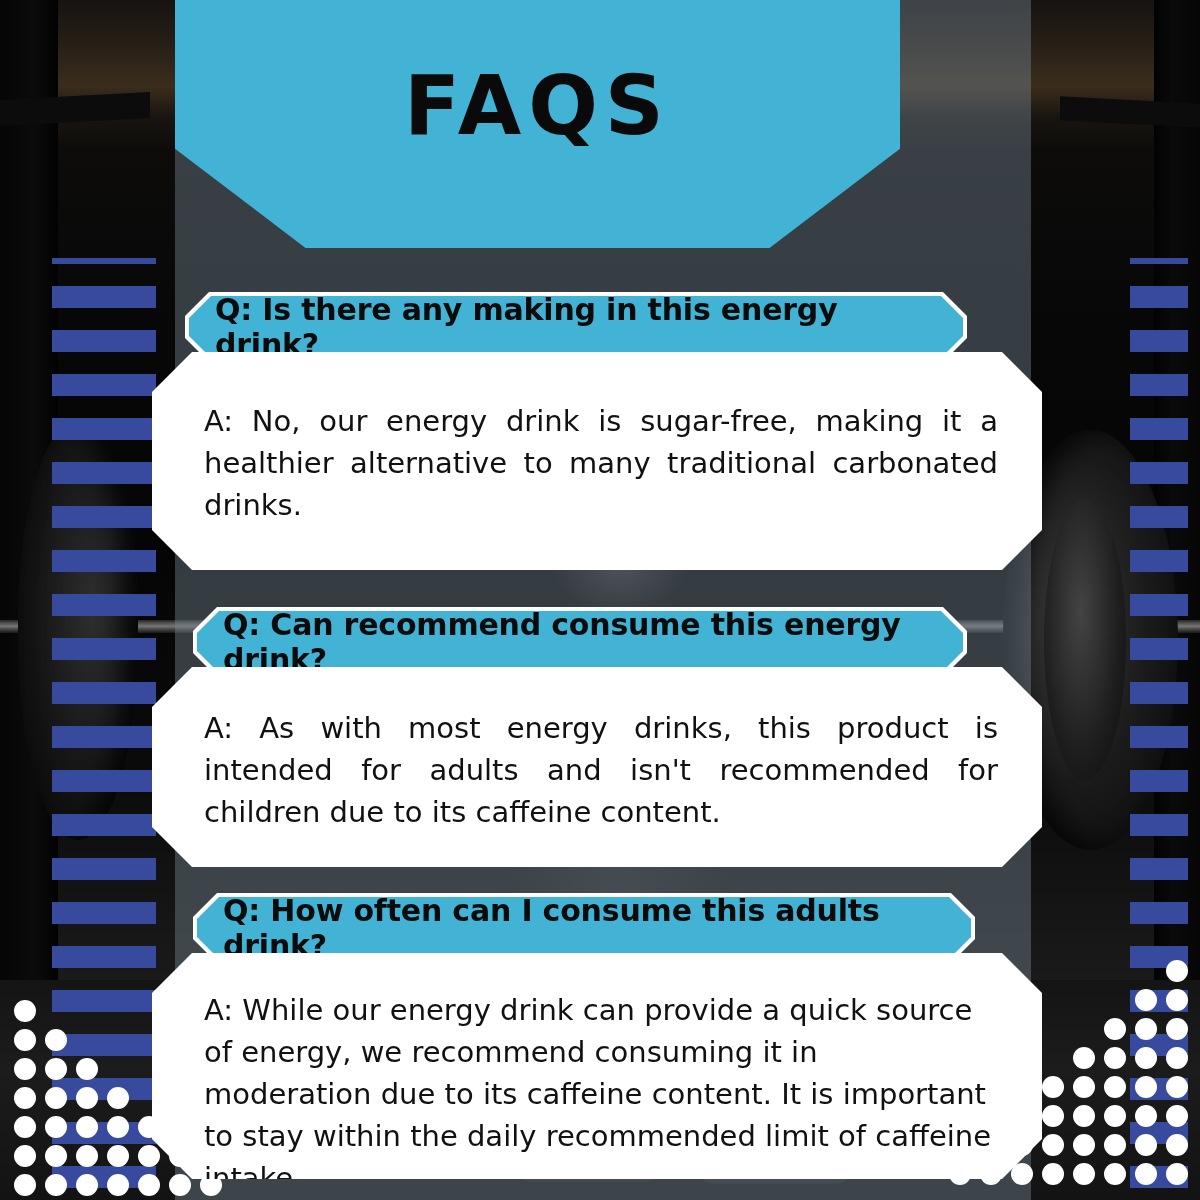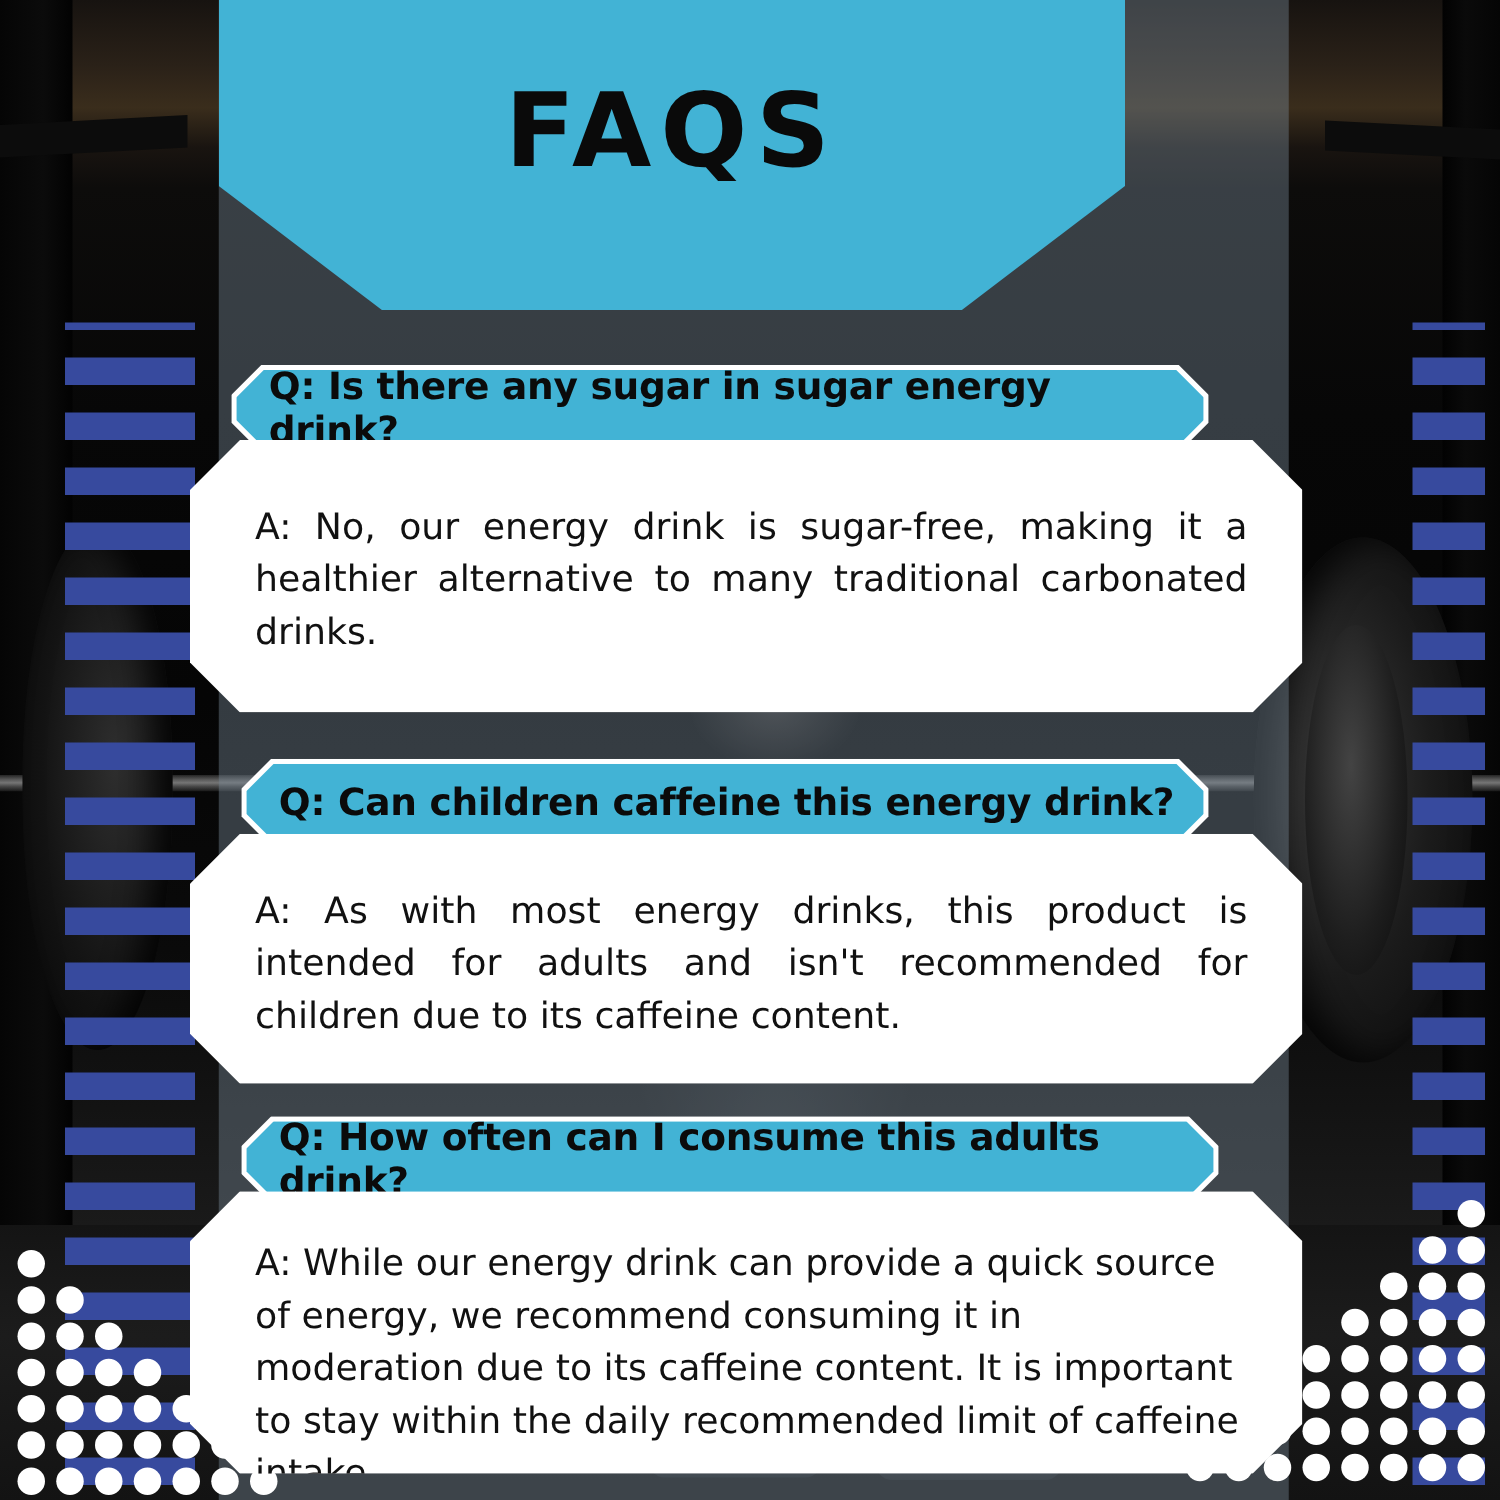--- a/index.html
+++ b/index.html
@@ -315,32 +315,32 @@
 
 <div id="header-banner">
   <div id="page-title">FAQS</div>
 </div>
 
 <div id="faq-list">
 
   <div class="faq-item" id="faq-1">
     <div class="q-outer">
       <div class="q-inner">
-        <div class="q-text">Q: Is there any sugar in sugar energy drink?</div>
+        <div class="q-text">Q: Is there any making in this energy drink?</div>
       </div>
     </div>
     <div class="a-box">
       <div class="a-text">A: No, our energy drink is sugar-free, making it a healthier alternative to many traditional carbonated drinks.</div>
     </div>
   </div>
 
   <div class="faq-item" id="faq-2">
     <div class="q-outer">
       <div class="q-inner">
-        <div class="q-text">Q: Can children caffeine this energy drink?</div>
+        <div class="q-text">Q: Can recommend consume this energy drink?</div>
       </div>
     </div>
     <div class="a-box">
       <div class="a-text">A: As with most energy drinks, this product is intended for adults and isn't recommended for children due to its caffeine content.</div>
     </div>
   </div>
 
   <div class="faq-item" id="faq-3">
     <div class="q-outer">
       <div class="q-inner">

